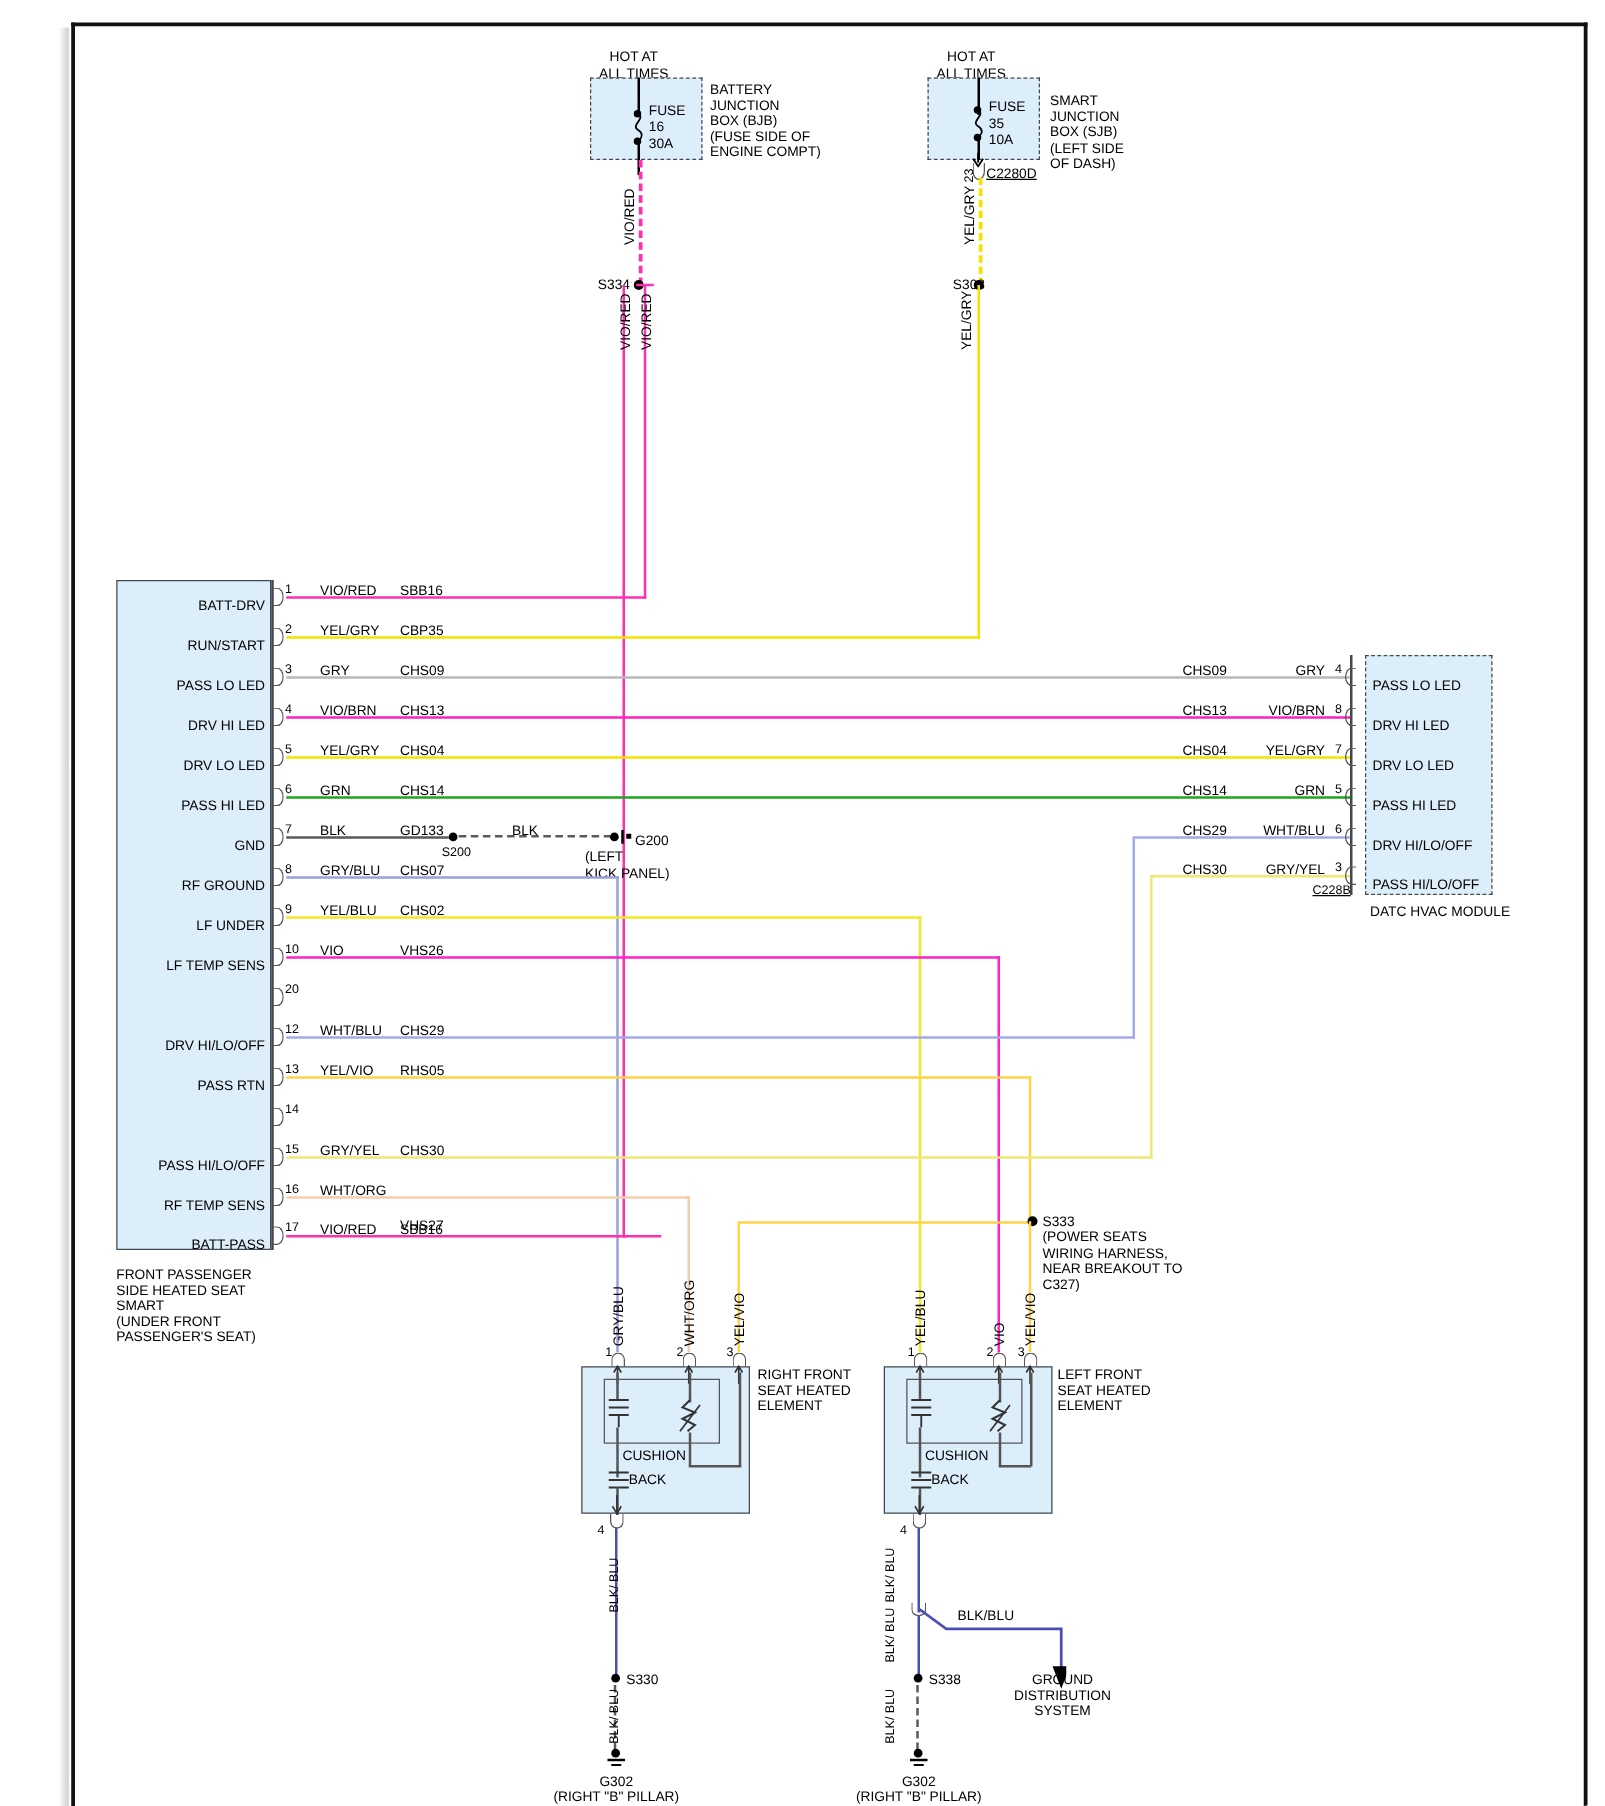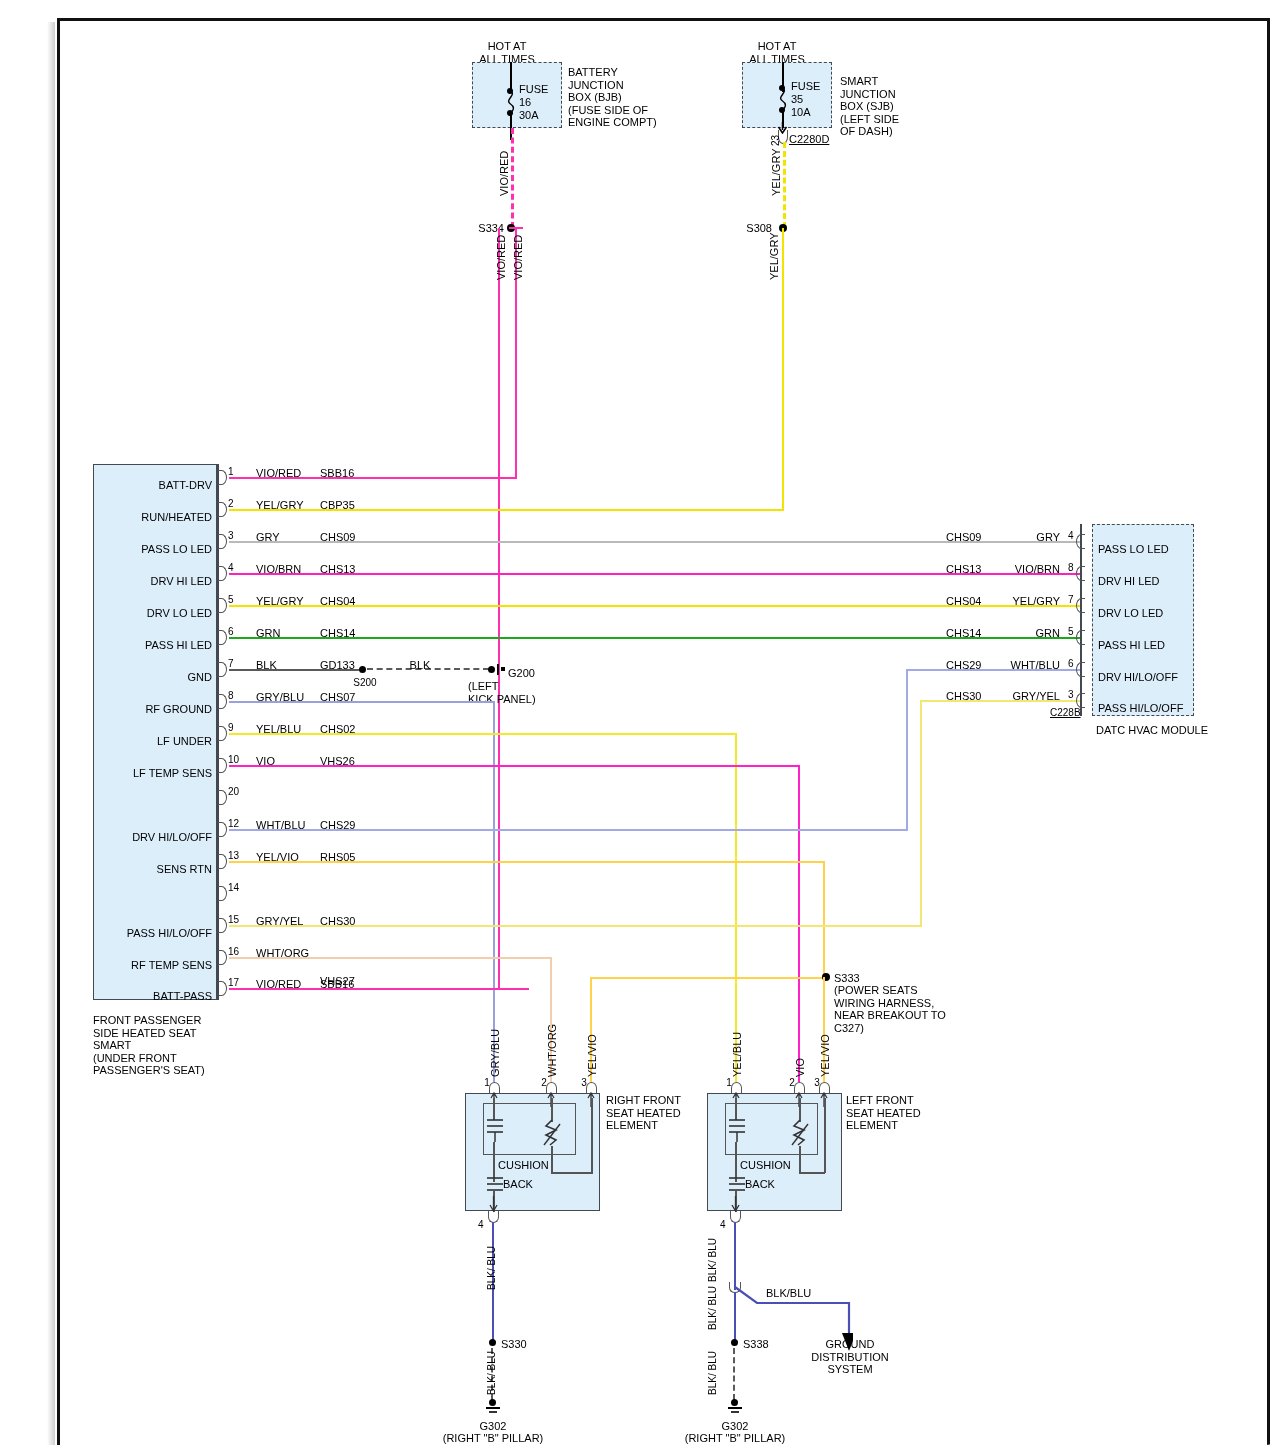--- a/index.html
+++ b/index.html
@@ -88,42 +88,42 @@
   <div class="w h" style="left:498px;top:988px;width:31px;background:#ff30b0;"></div>
   <div class="vt" style="left:495px;top:280px;">VIO/RED</div>
 
   <div class="w h" style="left:509px;top:227px;width:14px;background:#ff30b0;"></div>
 
   <div class="w v" style="left:515px;top:228px;height:251px;background:#ff30b0;"></div>
   <div class="w h" style="left:229px;top:477px;width:288px;background:#ff30b0;"></div>
   <div class="vt" style="left:512px;top:280px;">VIO/RED</div>
 
   <div class="dot" style="left:779px;top:224px;"></div>
-  <div class="t tr" style="left:720px;top:222px;width:52px;">S308</div>
+  <div class="t tr" style="left:736px;top:222px;width:52px;">S308</div>
   <div class="w v" style="left:782px;top:228px;height:283px;background:#f2e400;"></div>
   <div class="w h" style="left:229px;top:509px;width:555px;background:#f2e400;"></div>
   <div class="vt" style="left:768px;top:280px;">YEL/GRY</div>
 
   <div class="box boxsolid" style="left:93px;top:464px;width:124px;height:536px;"></div>
   <div class="t" style="left:93px;top:1014px;">FRONT PASSENGER
 SIDE HEATED SEAT
 SMART
 (UNDER FRONT
 PASSENGER'S SEAT)</div>
 
   <div class="w v" style="left:217px;top:464px;height:536px;background:#44484f;width:1.6px;"></div>
 
   <div class="pin" style="left:218px;top:470px;"></div>
   <div class="t tr" style="left:96px;top:479px;width:116px;">BATT-DRV</div>
   <div class="t" style="left:228px;top:466px;font-size:10px;">1</div>
   <div class="t" style="left:256px;top:467px;">VIO/RED</div>
   <div class="t" style="left:320px;top:467px;">SBB16</div>
 
   <div class="pin" style="left:218px;top:502px;"></div>
-  <div class="t tr" style="left:96px;top:511px;width:116px;">RUN/HEATED</div>
+  <div class="t tr" style="left:96px;top:511px;width:116px;">RUN/START</div>
   <div class="t" style="left:228px;top:498px;font-size:10px;">2</div>
   <div class="t" style="left:256px;top:499px;">YEL/GRY</div>
   <div class="t" style="left:320px;top:499px;">CBP35</div>
 
   <div class="pin" style="left:218px;top:534px;"></div>
   <div class="t tr" style="left:96px;top:543px;width:116px;">PASS LO LED</div>
   <div class="t" style="left:228px;top:530px;font-size:10px;">3</div>
   <div class="t" style="left:256px;top:531px;">GRY</div>
   <div class="t" style="left:320px;top:531px;">CHS09</div>
   <div class="w h" style="left:229px;top:541px;width:851px;background:#b9b9b9;"></div>
@@ -196,21 +196,21 @@
   <div class="pin" style="left:218px;top:822px;"></div>
   <div class="t tr" style="left:96px;top:831px;width:116px;">DRV HI/LO/OFF</div>
   <div class="t" style="left:228px;top:818px;font-size:10px;">12</div>
   <div class="t" style="left:256px;top:819px;">WHT/BLU</div>
   <div class="t" style="left:320px;top:819px;">CHS29</div>
   <div class="w h" style="left:229px;top:829px;width:679px;background:#a3a9e6;"></div>
   <div class="w v" style="left:906px;top:671px;height:160px;background:#a3a9e6;"></div>
   <div class="w h" style="left:906px;top:669px;width:175px;background:#a3a9e6;"></div>
 
   <div class="pin" style="left:218px;top:854px;"></div>
-  <div class="t tr" style="left:96px;top:863px;width:116px;">SENS RTN</div>
+  <div class="t tr" style="left:96px;top:863px;width:116px;">PASS RTN</div>
   <div class="t" style="left:228px;top:850px;font-size:10px;">13</div>
   <div class="t" style="left:256px;top:851px;">YEL/VIO</div>
   <div class="t" style="left:320px;top:851px;">RHS05</div>
   <div class="w h" style="left:229px;top:861px;width:596px;background:#ffd24a;"></div>
   <div class="w v" style="left:823px;top:861px;height:117px;background:#ffd24a;"></div>
 
   <div class="pin" style="left:218px;top:886px;"></div>
   <div class="t" style="left:228px;top:882px;font-size:10px;">14</div>
 
   <div class="pin" style="left:218px;top:918px;"></div>

